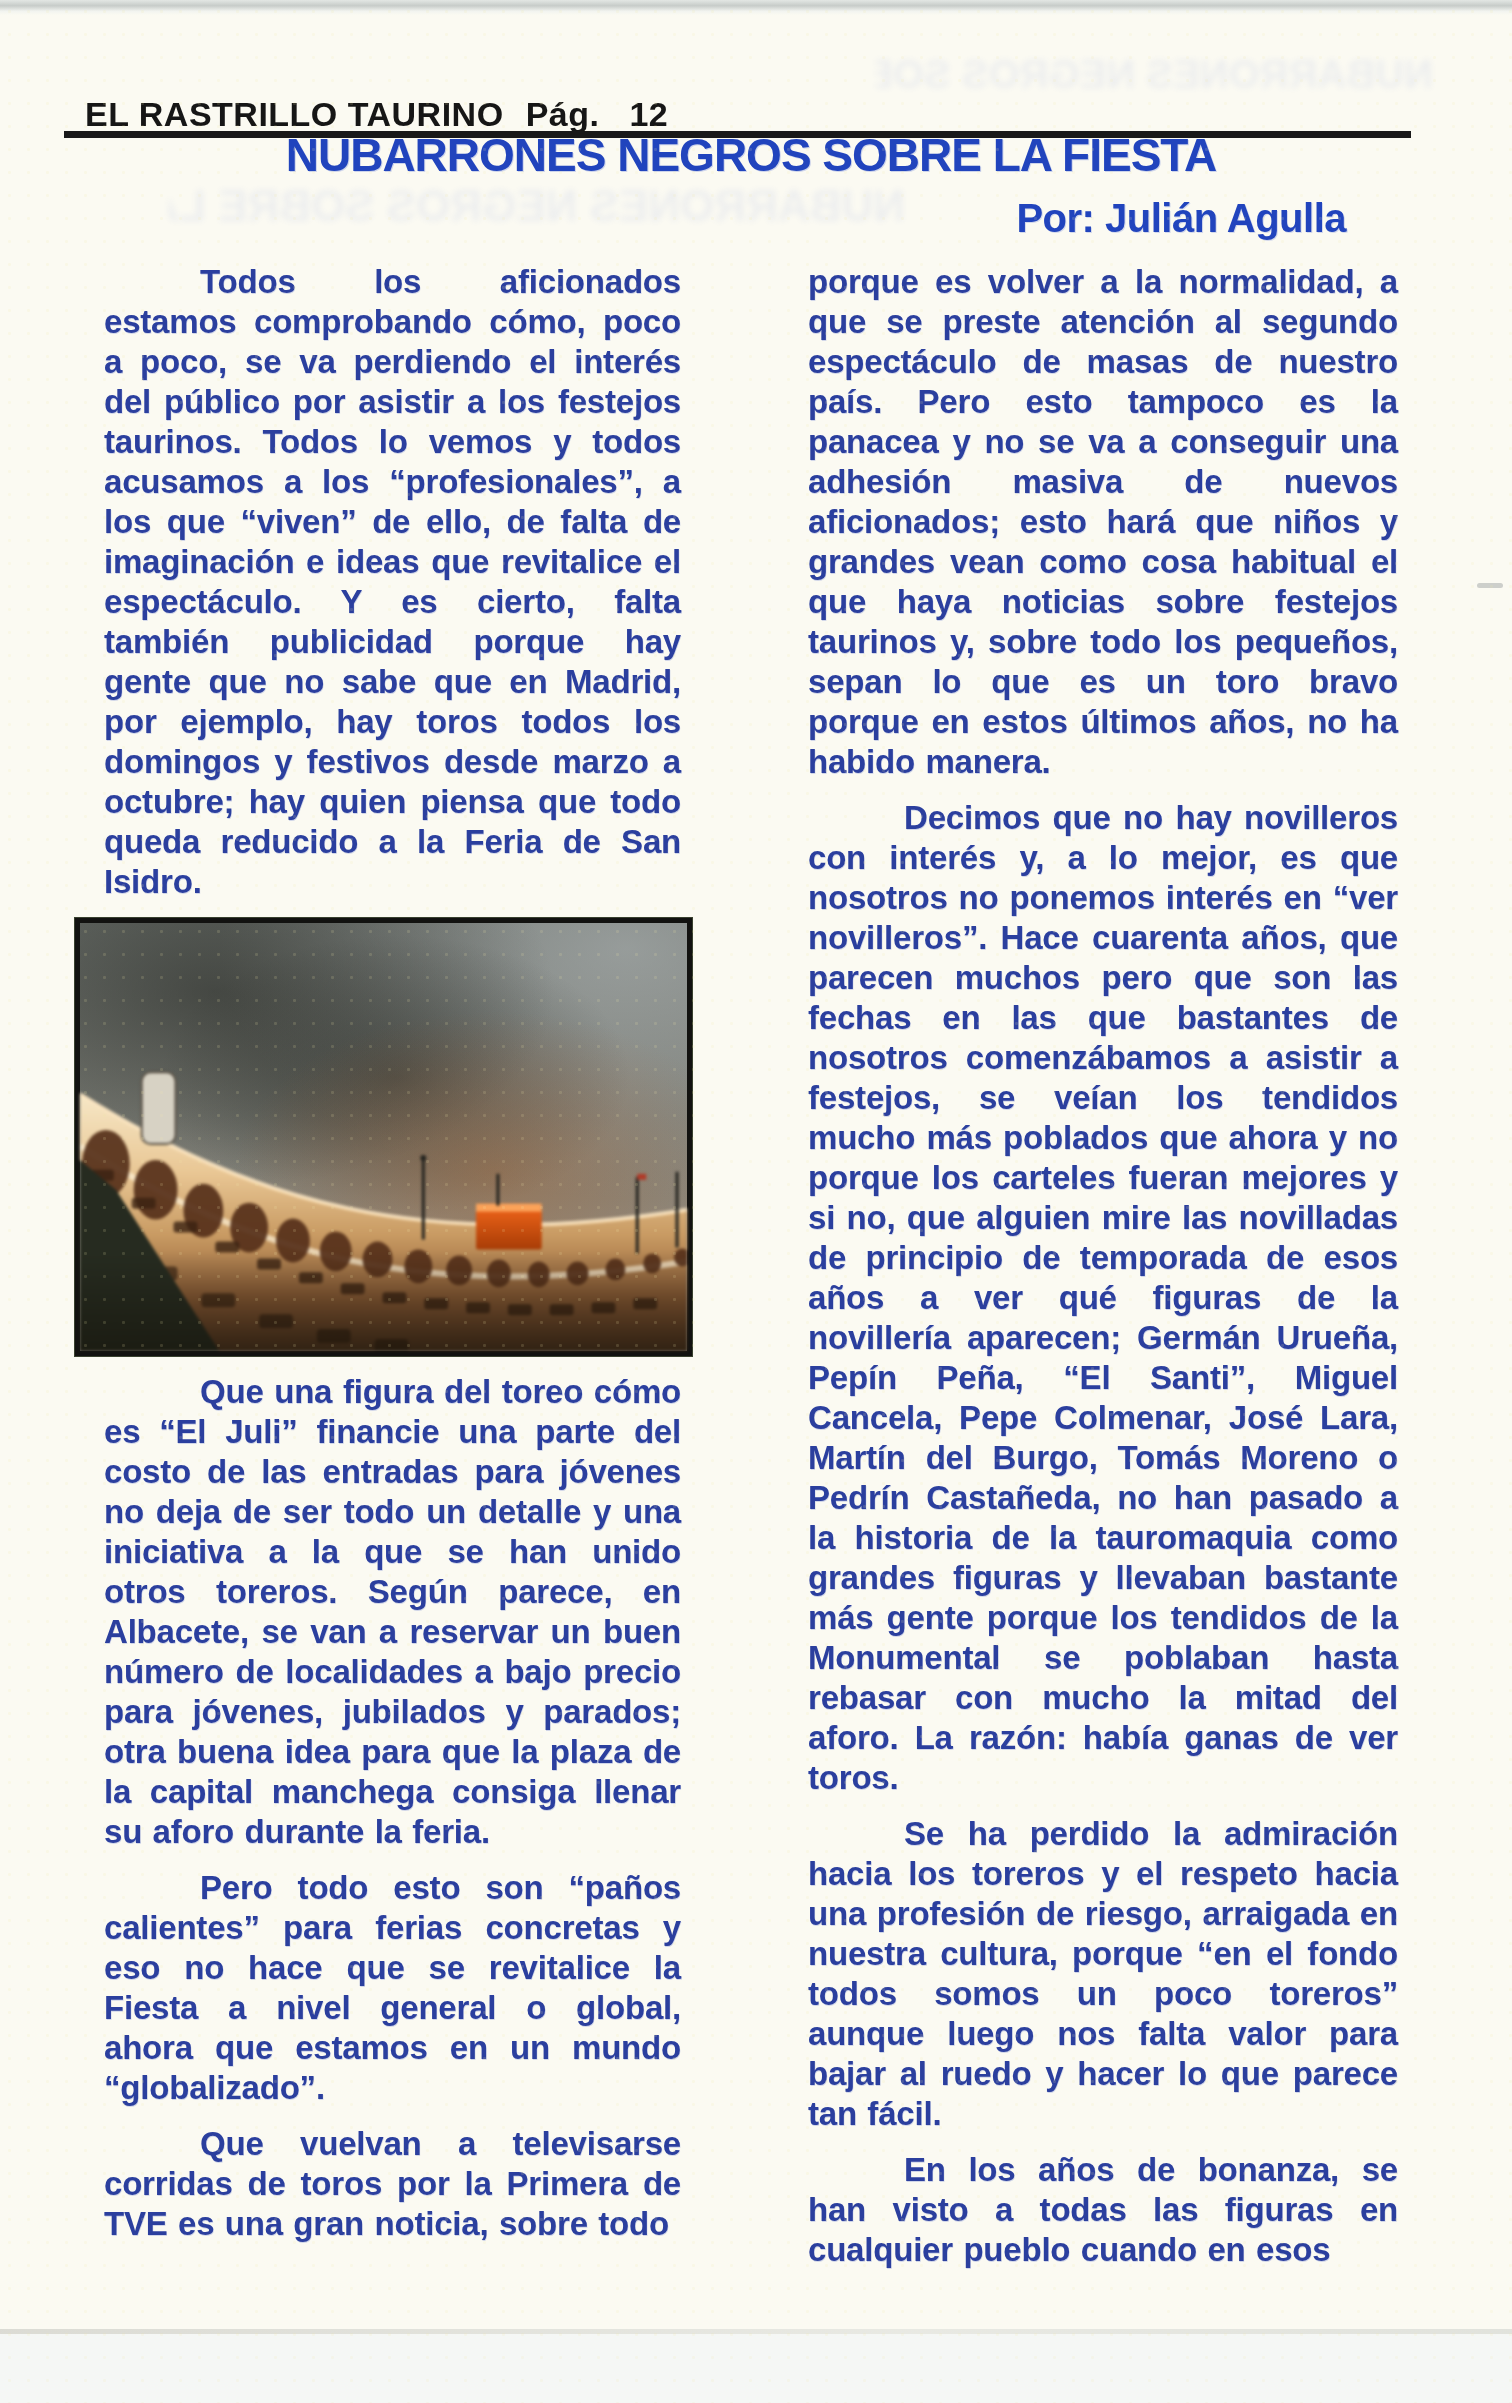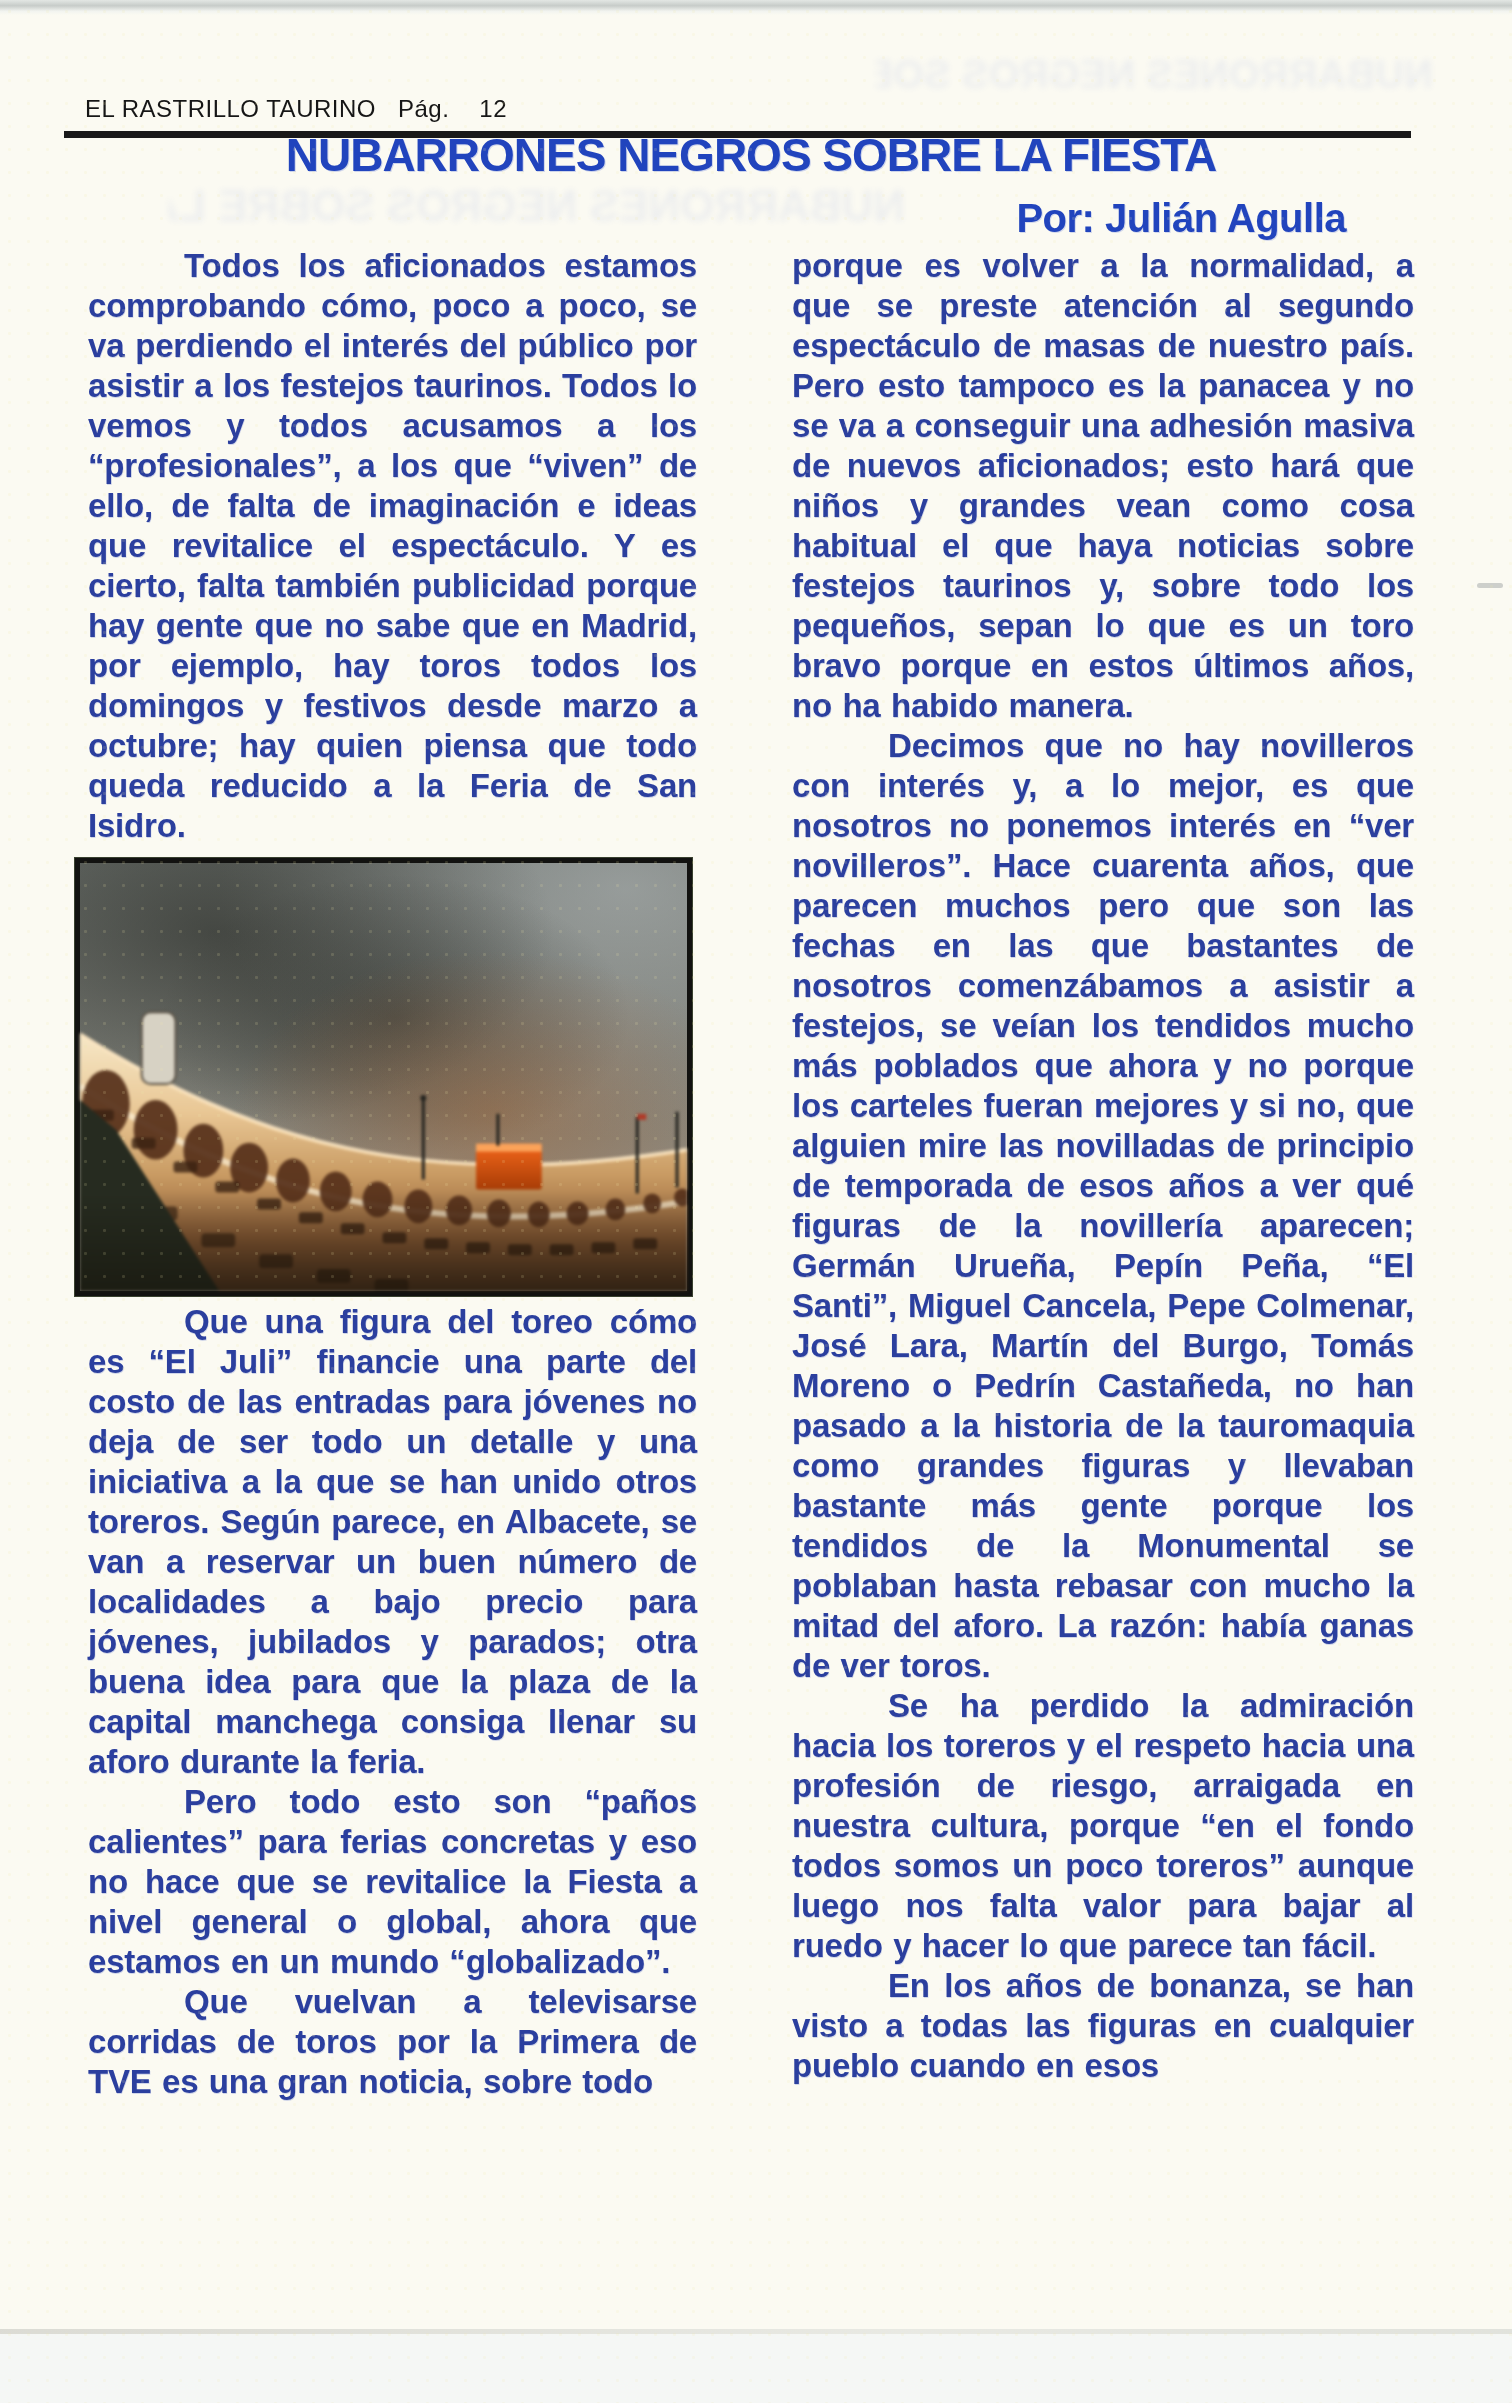--- a/index.html
+++ b/index.html
@@ -25,21 +25,21 @@
   .scan-bottom-area{
     position:absolute;left:0;top:2334px;width:1512px;height:70px;background:#f5f7f5;z-index:1;
   }
   .edge-artifact{
     position:absolute;left:1477px;top:583px;width:26px;height:5px;border-radius:3px;
     background:#a7acab;opacity:.55;z-index:3;
   }
 
   .masthead{
     position:absolute;left:85px;top:95px;z-index:4;
-    font-size:24px;font-weight:400;color:var(--masthead_black,#161616);
+    font-size:34px;font-weight:700;color:var(--masthead_black,#161616);
     letter-spacing:0.5px;white-space:nowrap;
   }
   .masthead .pg{margin-left:22px;}
   .masthead .pgnum{margin-left:30px;}
   .rule{
     position:absolute;left:64px;top:131px;width:1347px;height:7px;
     background:#191919;z-index:4;
   }
   .article-title{
     position:absolute;left:0;top:128px;width:1502px;text-align:center;z-index:4;
@@ -58,21 +58,21 @@
     position:absolute;z-index:3;color:#4a66c8;font-weight:700;pointer-events:none;
     transform:scaleX(-1);filter:blur(3px);opacity:.08;white-space:nowrap;overflow:hidden;
   }
   .ghost-1{left:169px;top:181px;width:736px;height:52px;font-size:44px;}
   .ghost-2{left:876px;top:52px;width:557px;height:44px;font-size:40px;}
 
   .col{position:absolute;top:246px;z-index:4;}
   .col-left{left:88px;width:609px;}
   .col-right{left:792px;width:622px;}
   .col p{
-    margin:0;padding:0;
+    margin:16px;padding:0;
     font-size:33px;line-height:40px;font-weight:700;
     color:var(--body_text,#2b3f9e);
     text-align:justify;letter-spacing:-0.2px;word-spacing:1.5px;
     hyphens:none;
     text-shadow:0.5px 0.5px 0 rgba(110,130,210,.3);
   }
   .col p.ind{text-indent:96px;}
 
   .photo{
     position:relative;width:617px;height:438px;margin:12px 0 6px -13px;

